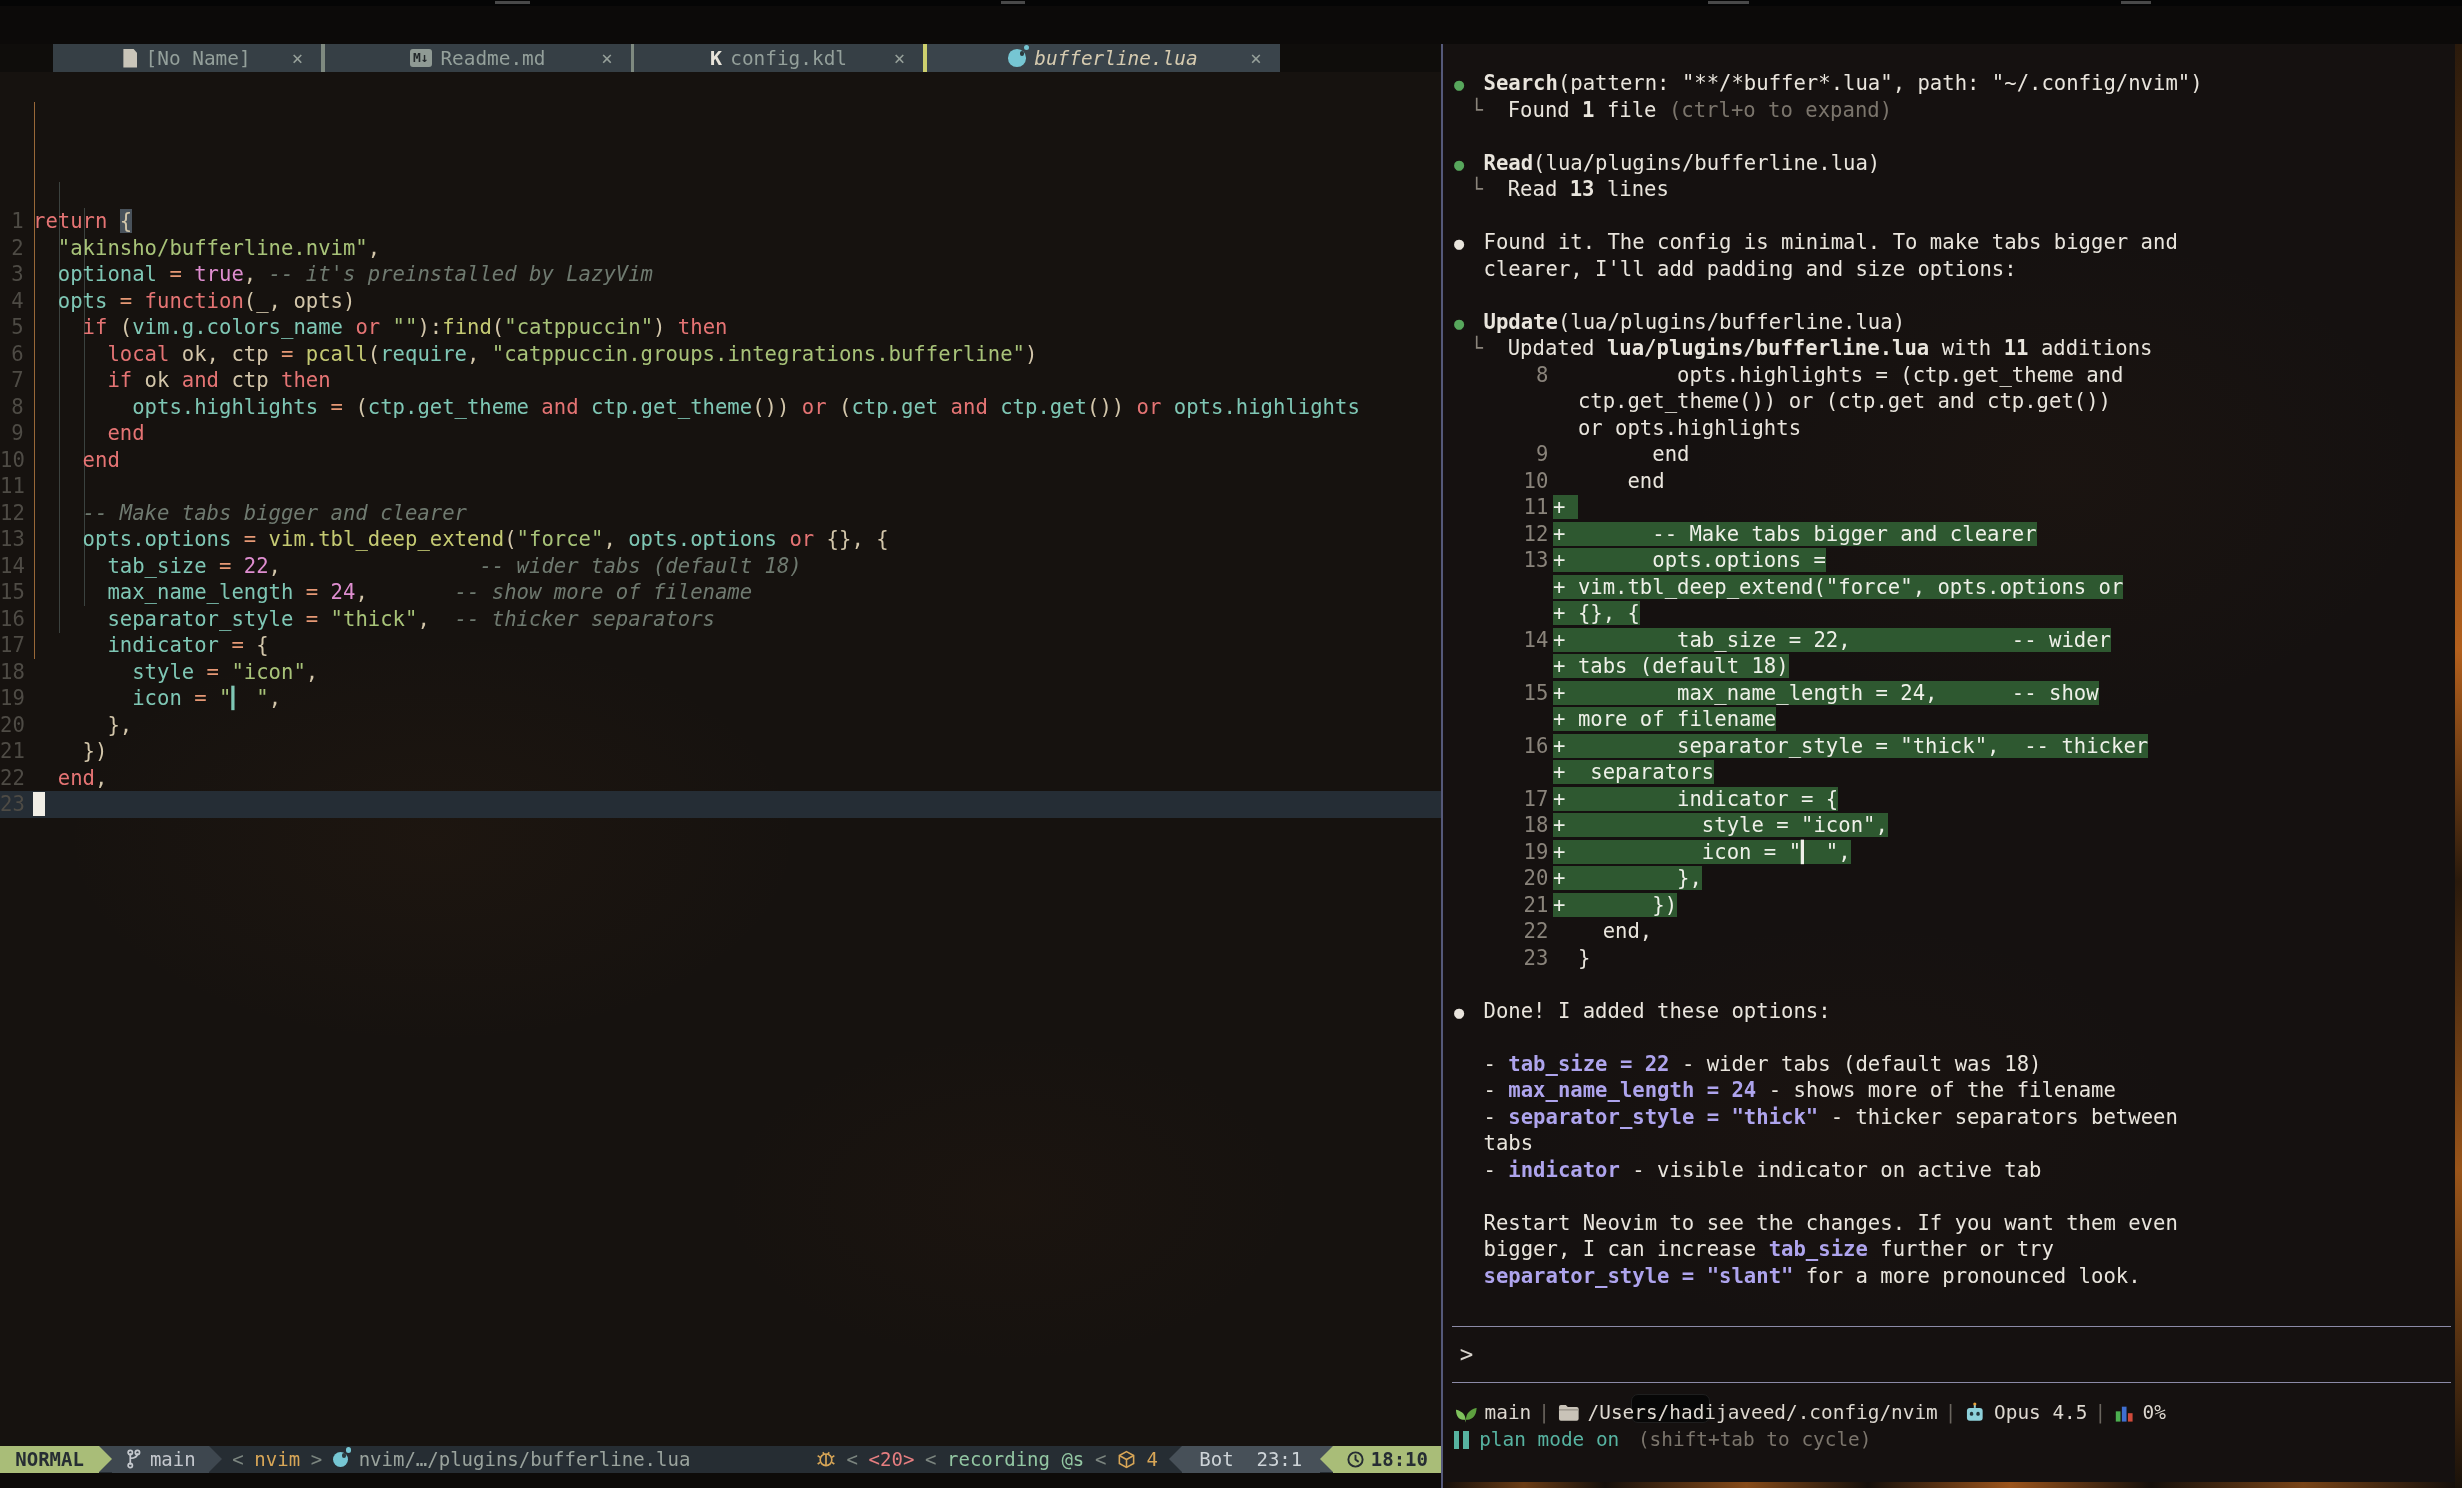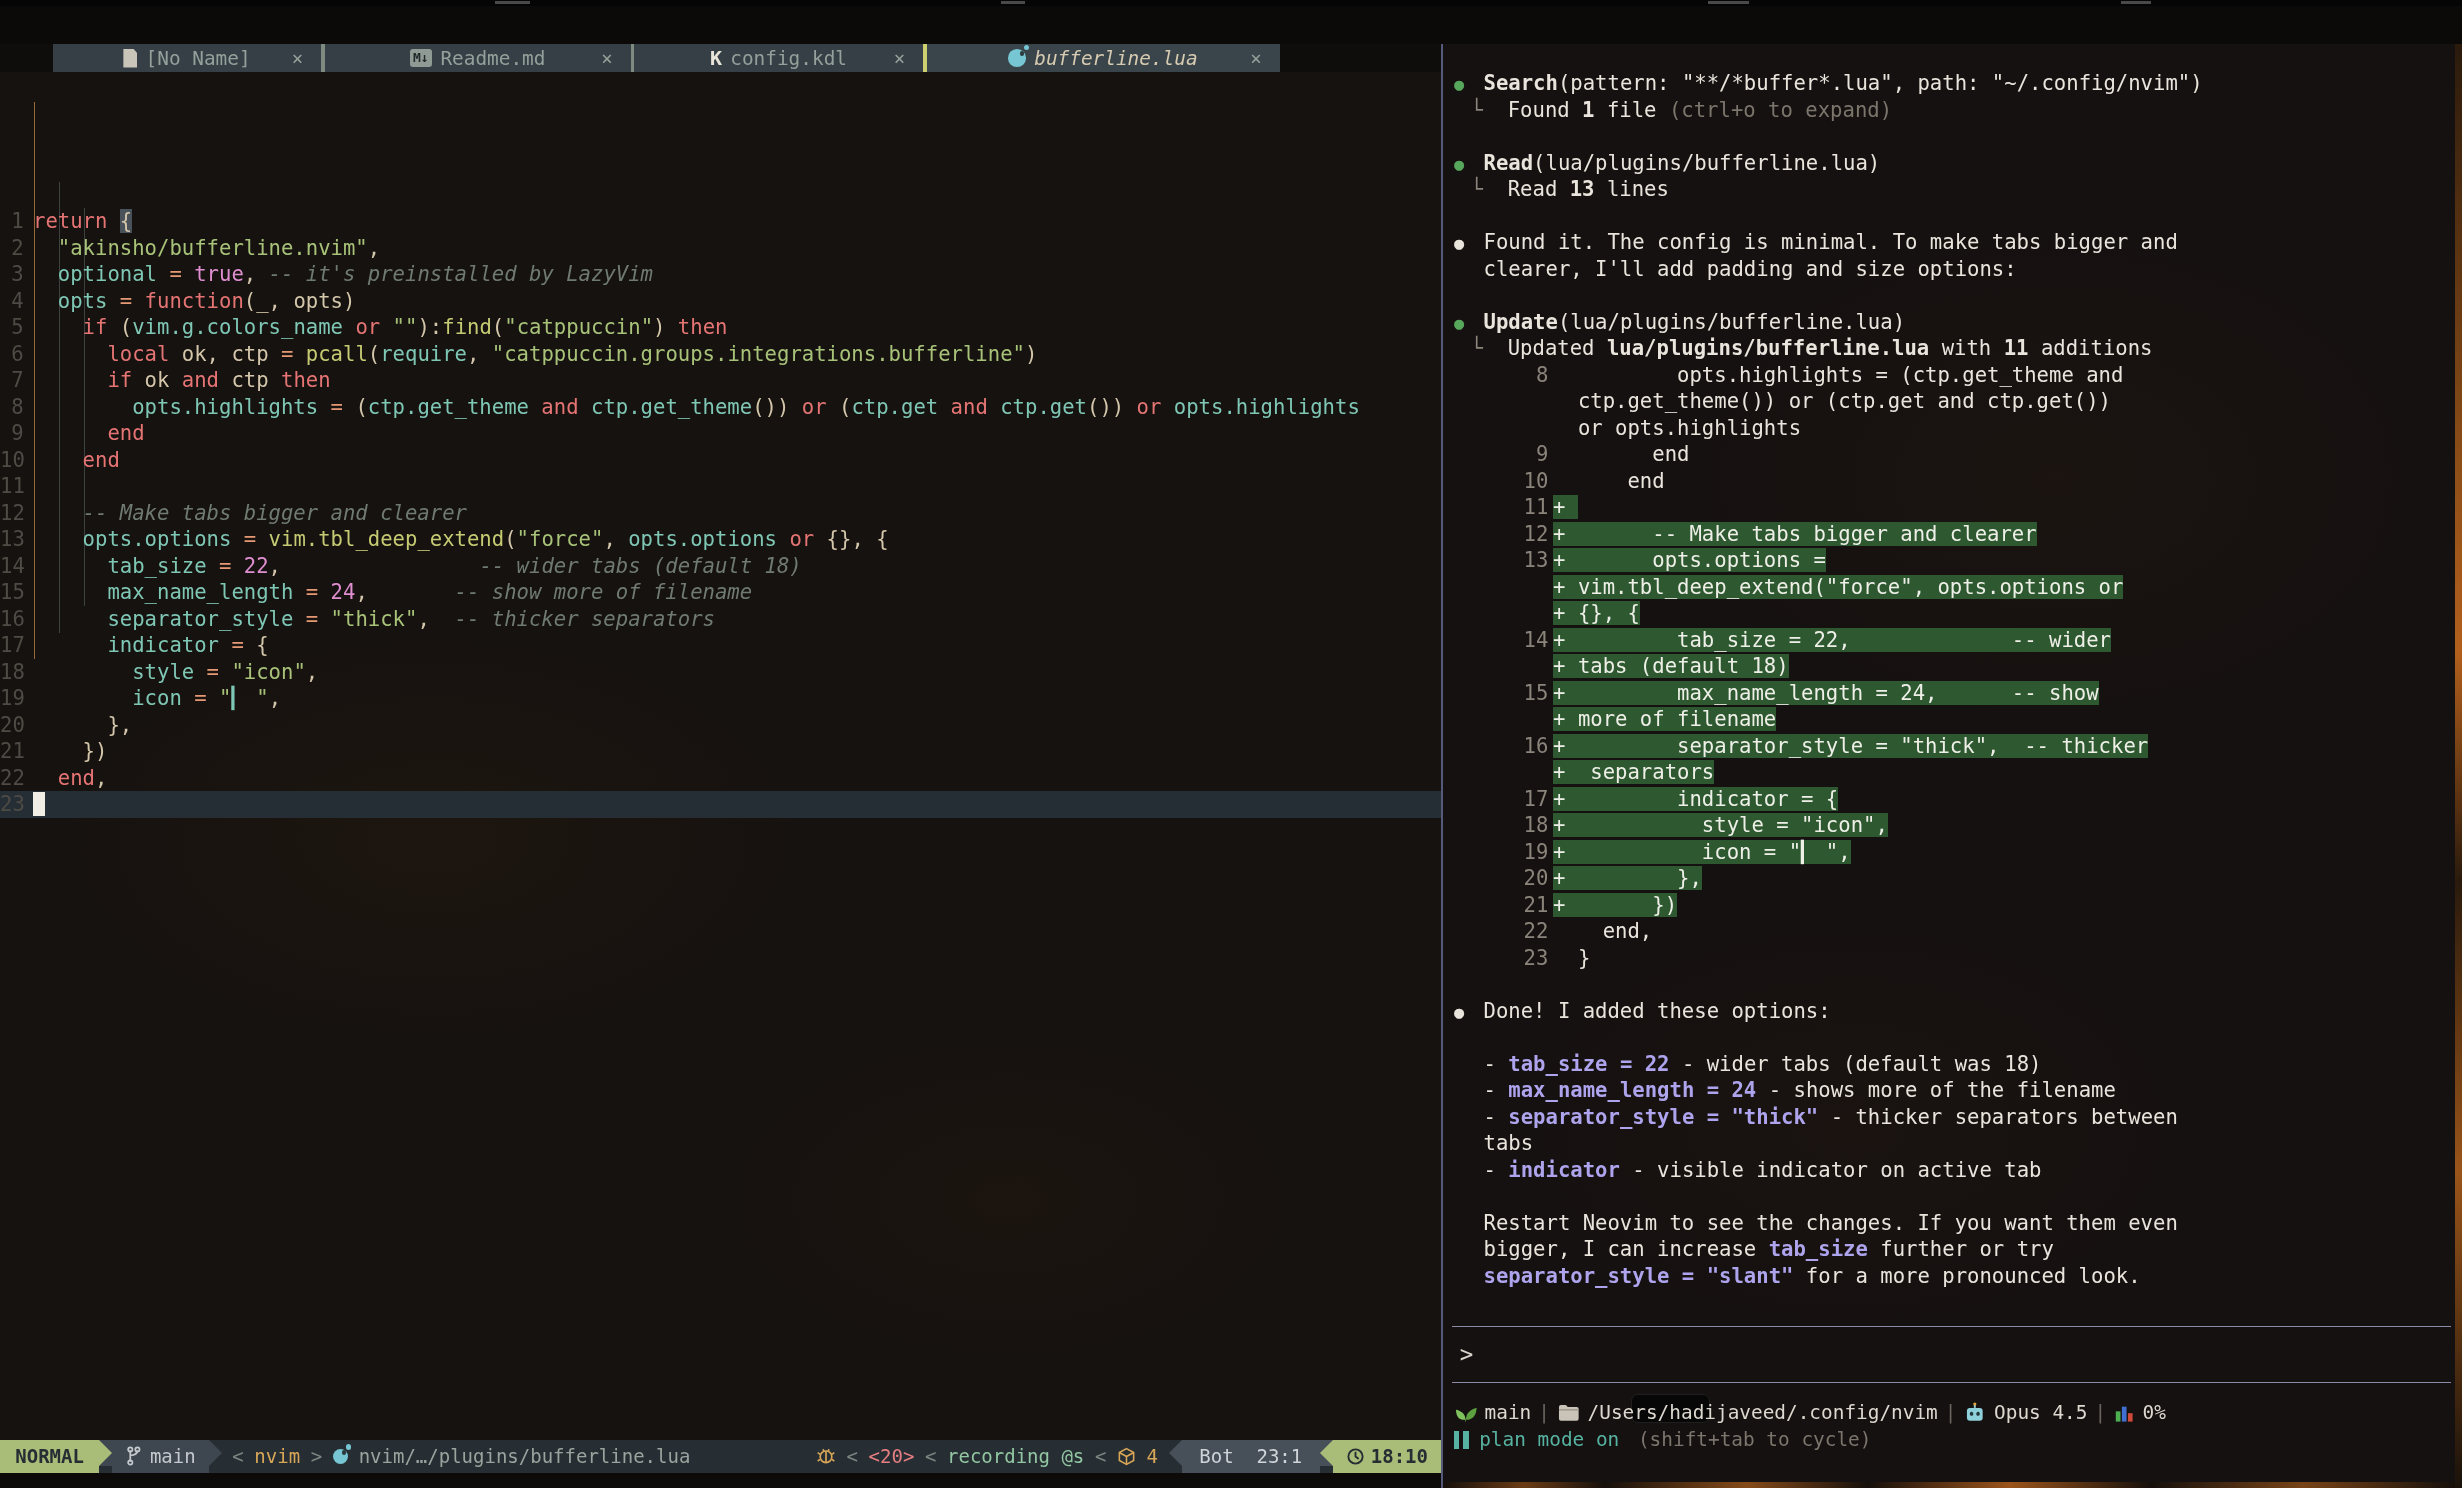--- a/index.html
+++ b/index.html
@@ -45,21 +45,21 @@
   .ln{width:23.6px;text-align:right;color:#4e4b45;flex:none;}
   .lt{margin-left:9.4px;}
   .cursor-block{position:absolute;left:33px;top:1.2px;width:12.4px;height:24px;background:#f1eee6;}
   .guide{position:absolute;width:1.2px;}
   .g-orange{background:rgba(176,120,64,.85);}
   .g-gray{background:#3b423f;}
   .tk-k{color:#e57474;} .tk-i{color:#7fc7b5;} .tk-f{color:#c5ca73;margin-top:8px;} .tk-s{color:#a8c379;}
   .tk-n{color:#df8ed0;} .tk-o{color:#e69875;} .tk-c{color:#6f7a70;font-style:italic;}
   .tk-w{color:#d3c6aa;} .tk-x{color:#7fc7b5;} .tk-m{color:#d3c6aa;background:#49525b;}
   
-  .statusline{position:absolute;left:0;right:0;bottom:15.3px;height:33px;display:flex;align-items:stretch;font-size:19px;background:#262d33;}
+  .statusline{position:absolute;left:0;right:0;bottom:15.3px;height:27px;display:flex;align-items:stretch;font-size:19px;background:#262d33;}
   .sl-mode{background:#a9bd78;color:#262d33;font-weight:bold;display:flex;align-items:center;padding:0 15.3px;}
   .tri{width:0;height:0;border-top:13.5px solid transparent;border-bottom:13.5px solid transparent;flex:none;}
   .tr1{border-left:13px solid #a9bd78;background:#3e474f;}
   .tr2{border-left:13px solid #3e474f;background:#262d33;}
   .tr3{border-right:13px solid #475058;background:#262d33;}
   .tr4{border-right:13px solid #a9bd78;background:#475058;}
   .sl-branch{background:#3e474f;color:#c5c8ce;display:flex;align-items:center;gap:7px;padding:0 13px;}
   .sl-mid{flex:1;display:flex;align-items:center;gap:10.6px;padding:0 10.6px;color:#969f9b;min-width:0;}
   .chev{color:#7b857f;}
   .sl-proj{color:#d8a657;}

